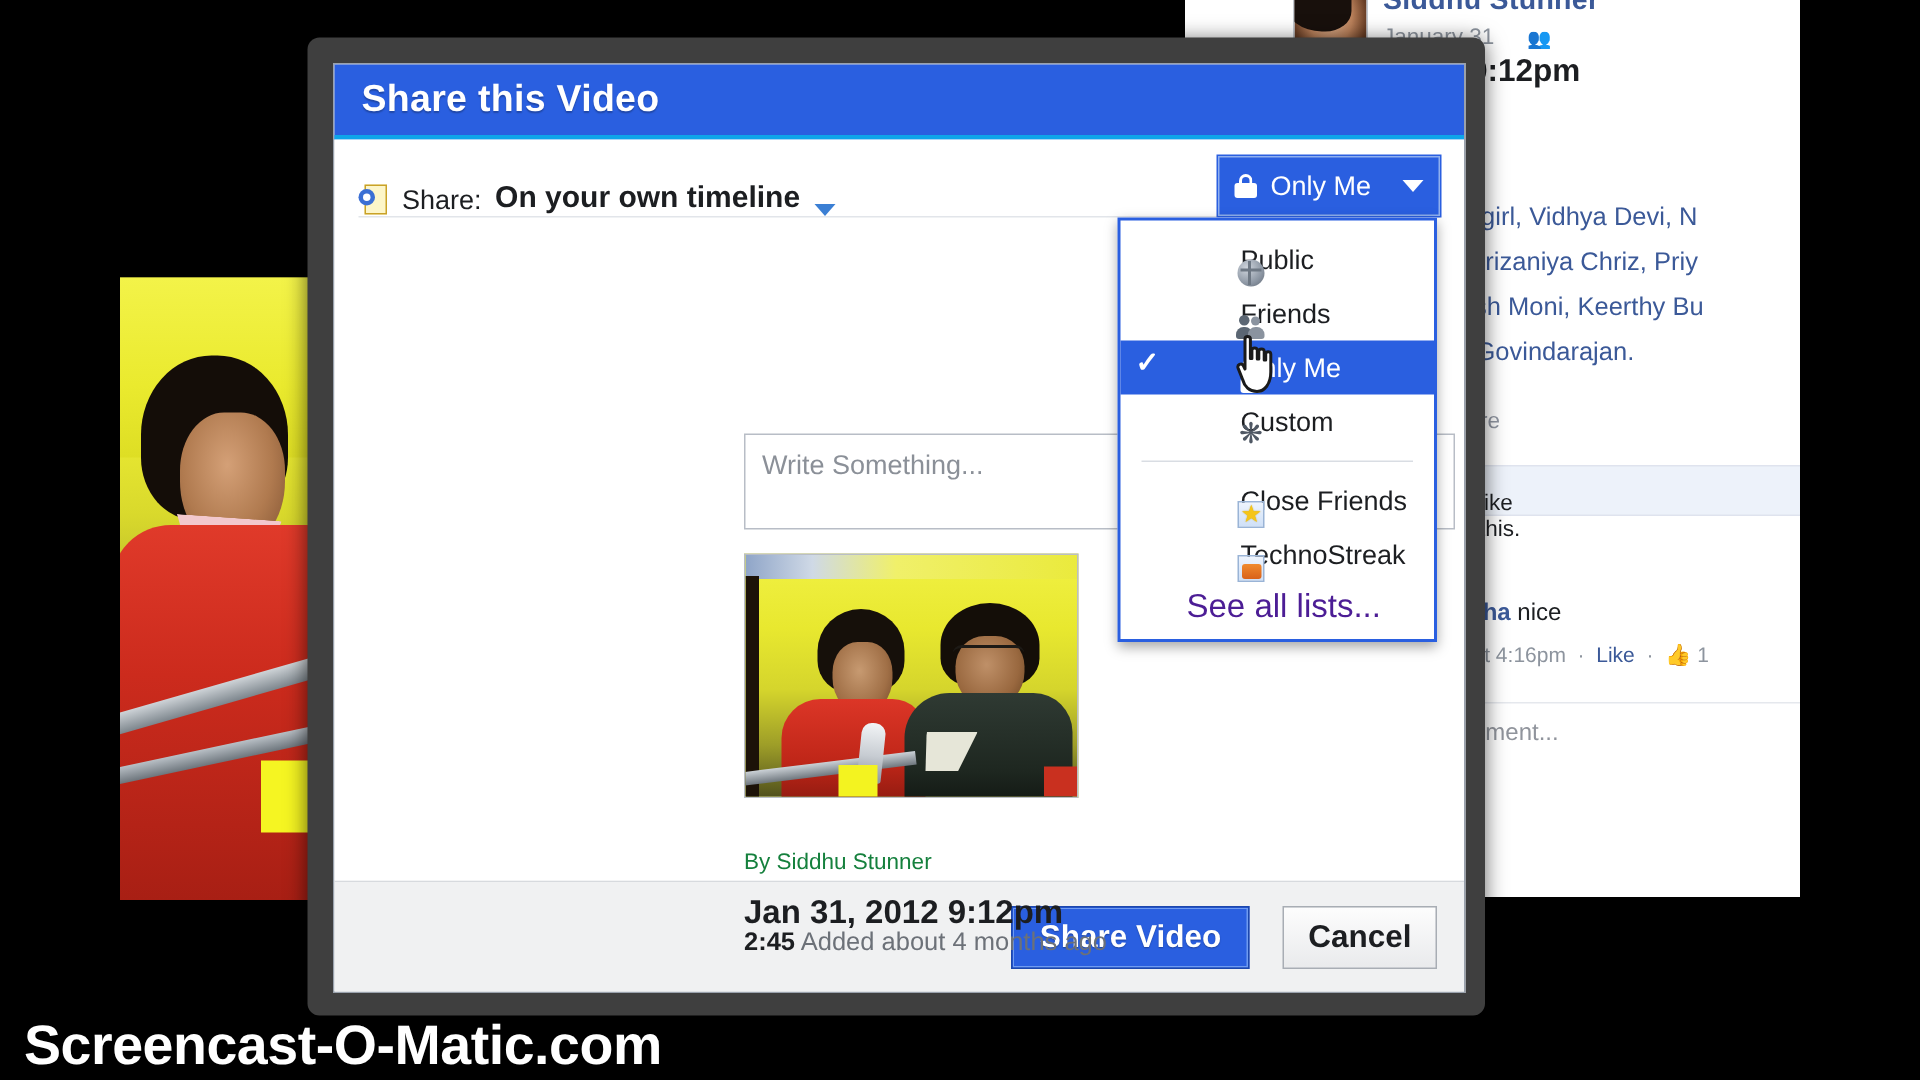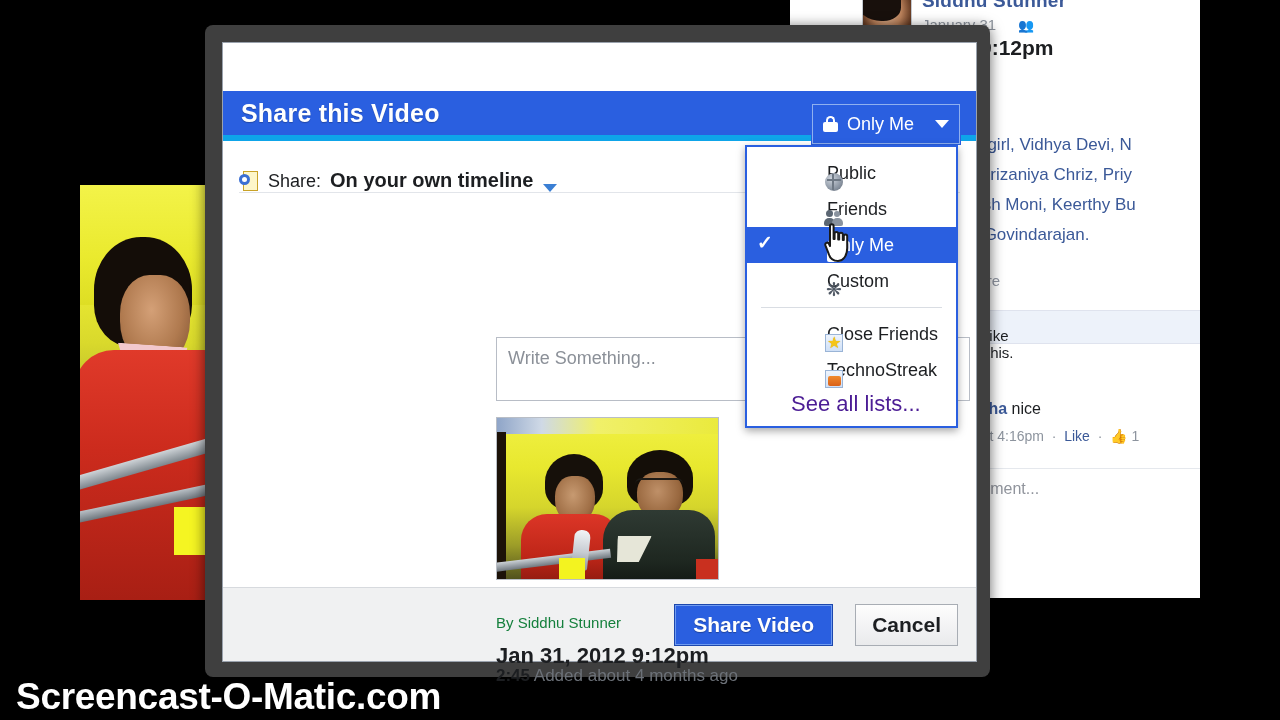--- a/index.html
+++ b/index.html
@@ -187,25 +187,24 @@
     left: 17px; top: 17px;
     width: 755px; height: 620px;
     background: #fff;
     border: 1px solid #9aa2ad;
     display: flex;
     flex-direction: column;
   }
   .modal-header {
     height: 50px;
     background: #2a5fe0;
-    border-bottom: 6px solid #0ea5e9;
+    border-bottom: 3px solid #0ea5e9;
     display: flex; align-items: center;
     padding: 0 18px;
     flex: 0 0 auto;
-    margin-top: 48px;
   }
   .modal-title {
     color: #ffffff;
     font-size: 25px;
     font-weight: bold;
     letter-spacing: .2px;
     text-shadow: 0 1px 1px rgba(0,0,0,.25);
   }
   .modal-body {
     flex: 1 1 auto;

